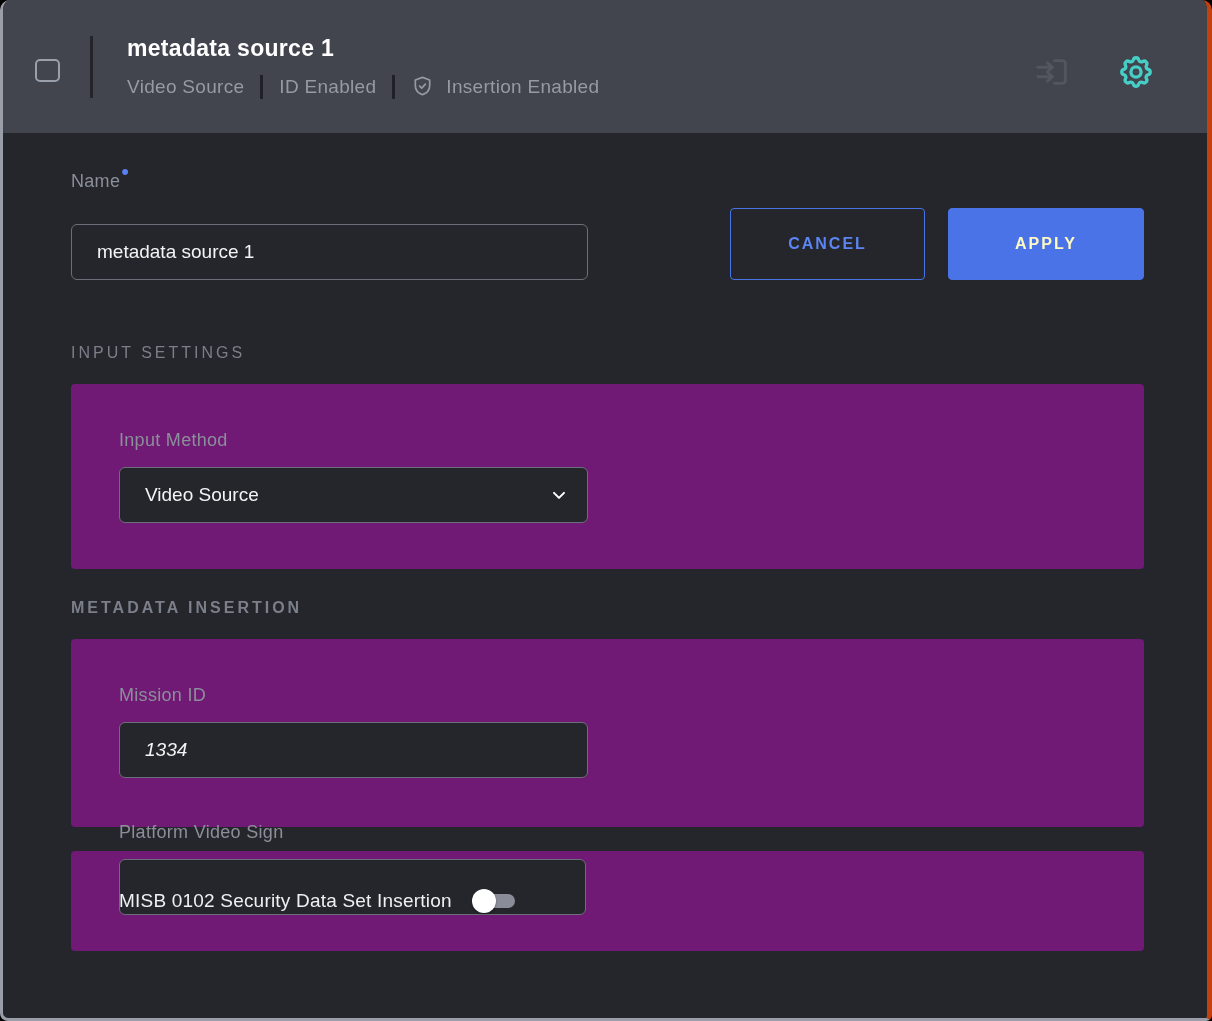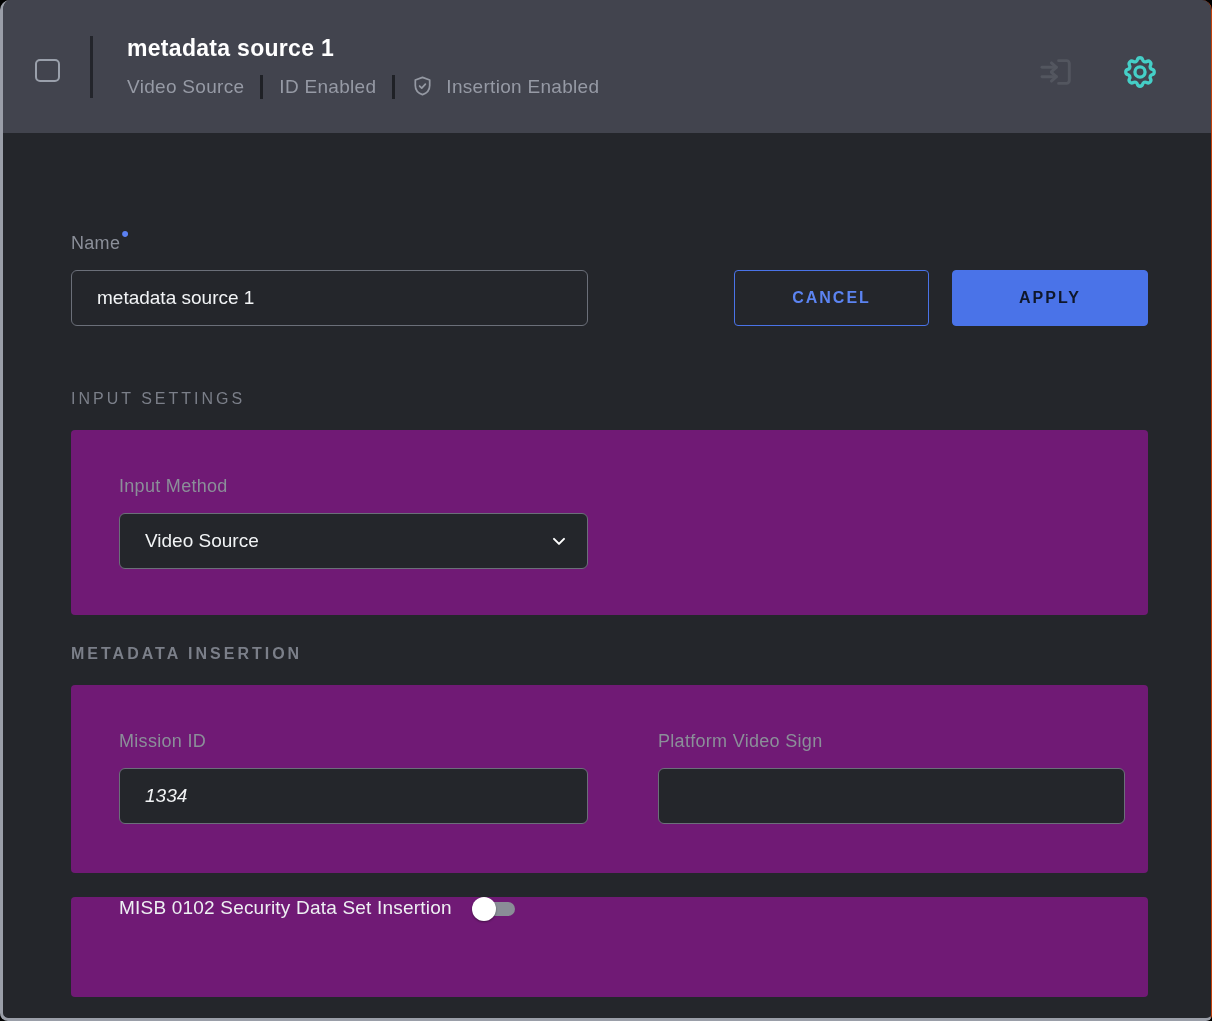--- a/index.html
+++ b/index.html
@@ -8,21 +8,21 @@
     background: #000;
     font-family: "Liberation Sans", sans-serif;
     overflow: hidden;
   }
   .window {
     position: absolute; top: 0; left: 0;
     width: 1212px; height: 1021px;
     background: #24262b;
     border-left: 3px solid #9a9ea8;
     border-bottom: 3px solid #9a9ea8;
-    border-right: 1px solid #c2410c;
+    border-right: 5px solid #c2410c;
     border-radius: 10px 10px 6px 8px;
     overflow: hidden;
   }
 
   
   .header {
     height: 133px;
     background: #42444e;
     display: flex;
     align-items: center;
@@ -85,21 +85,21 @@
   }
   .required-dot {
     color: #5b80f2;
     font-size: 22px;
     line-height: 10px;
     vertical-align: 8px;
     margin-left: 1px;
   }
 
   .name-row {
-    margin-top: 96px;
+    margin-top: 34px;
   }
   .name-flex {
     display: flex;
     align-items: flex-end;
     margin-top: 16px;
   }
   .text-input {
     height: 56px;
     background: transparent;
     border: 1px solid #6b6f79;
@@ -111,39 +111,39 @@
     outline: none;
     width: 100%;
   }
   .name-input-wrap { width: 517px; flex: none; }
   .btn-group {
     margin-left: auto;
     display: flex;
     gap: 23px;
   }
   .btn {
-    height: 56px;
+    height: 72px;
     border-radius: 4px;
     font-size: 16px;
     font-weight: 700;
     letter-spacing: 2px;
     font-family: "Liberation Sans", sans-serif;
     cursor: pointer;
   }
   .btn-cancel {
     width: 195px;
     background: transparent;
     border: 1px solid #4a73e8;
     color: #5c84f2;
   }
   .btn-apply {
     width: 196px;
     background: #4a73e8;
     border: 1px solid #4a73e8;
-    color: #0f172a;
+    color: #fef9c3;
   }
 
   .section-title {
     color: #7b7f89;
     font-size: 16px;
     font-weight: 500;
     letter-spacing: 3px;
   }
   .section-input-settings { margin-top: 64px; }
   .section-metadata { margin-top: 30px; font-weight: bold; }
@@ -154,27 +154,28 @@
     margin-top: 22px;
   }
   .panel-input-settings {
     height: 185px;
     padding: 46px 48px 0 48px;
   }
   .panel-metadata {
     height: 188px;
     padding: 46px 48px 0 48px;
     display: flex;
-    gap: 70px;
+    gap: 44px;
+    flex-direction: column;
   }
   .panel-misb {
     height: 100px;
     margin-top: 24px;
     display: flex;
-    align-items: flex-start;
+    align-items: center;
     padding: 0 48px;
   }
 
   .panel .text-input, .dropdown { background: #24262b; }
 
   .dropdown {
     width: 469px;
     height: 56px;
     border: 1px solid #6b6f79;
     border-radius: 6px;

